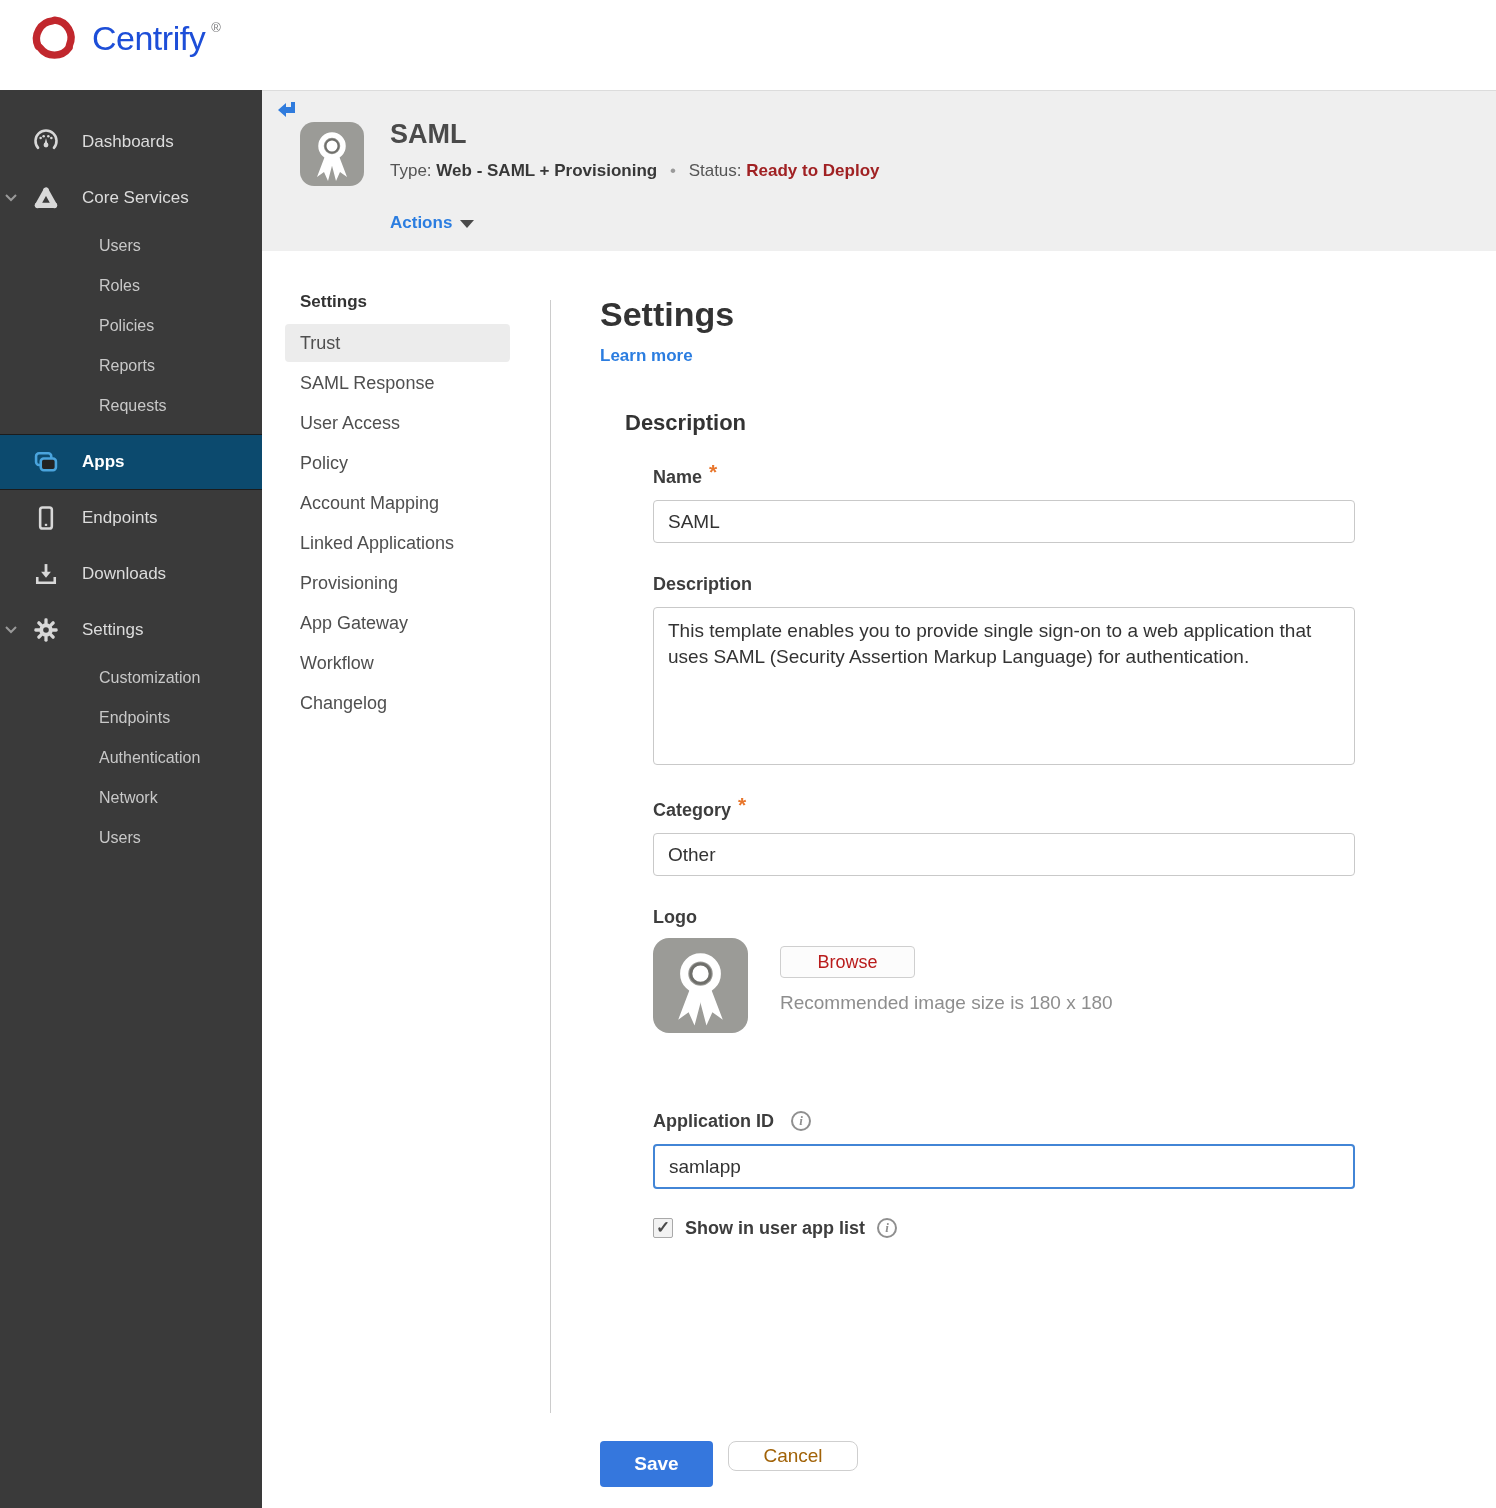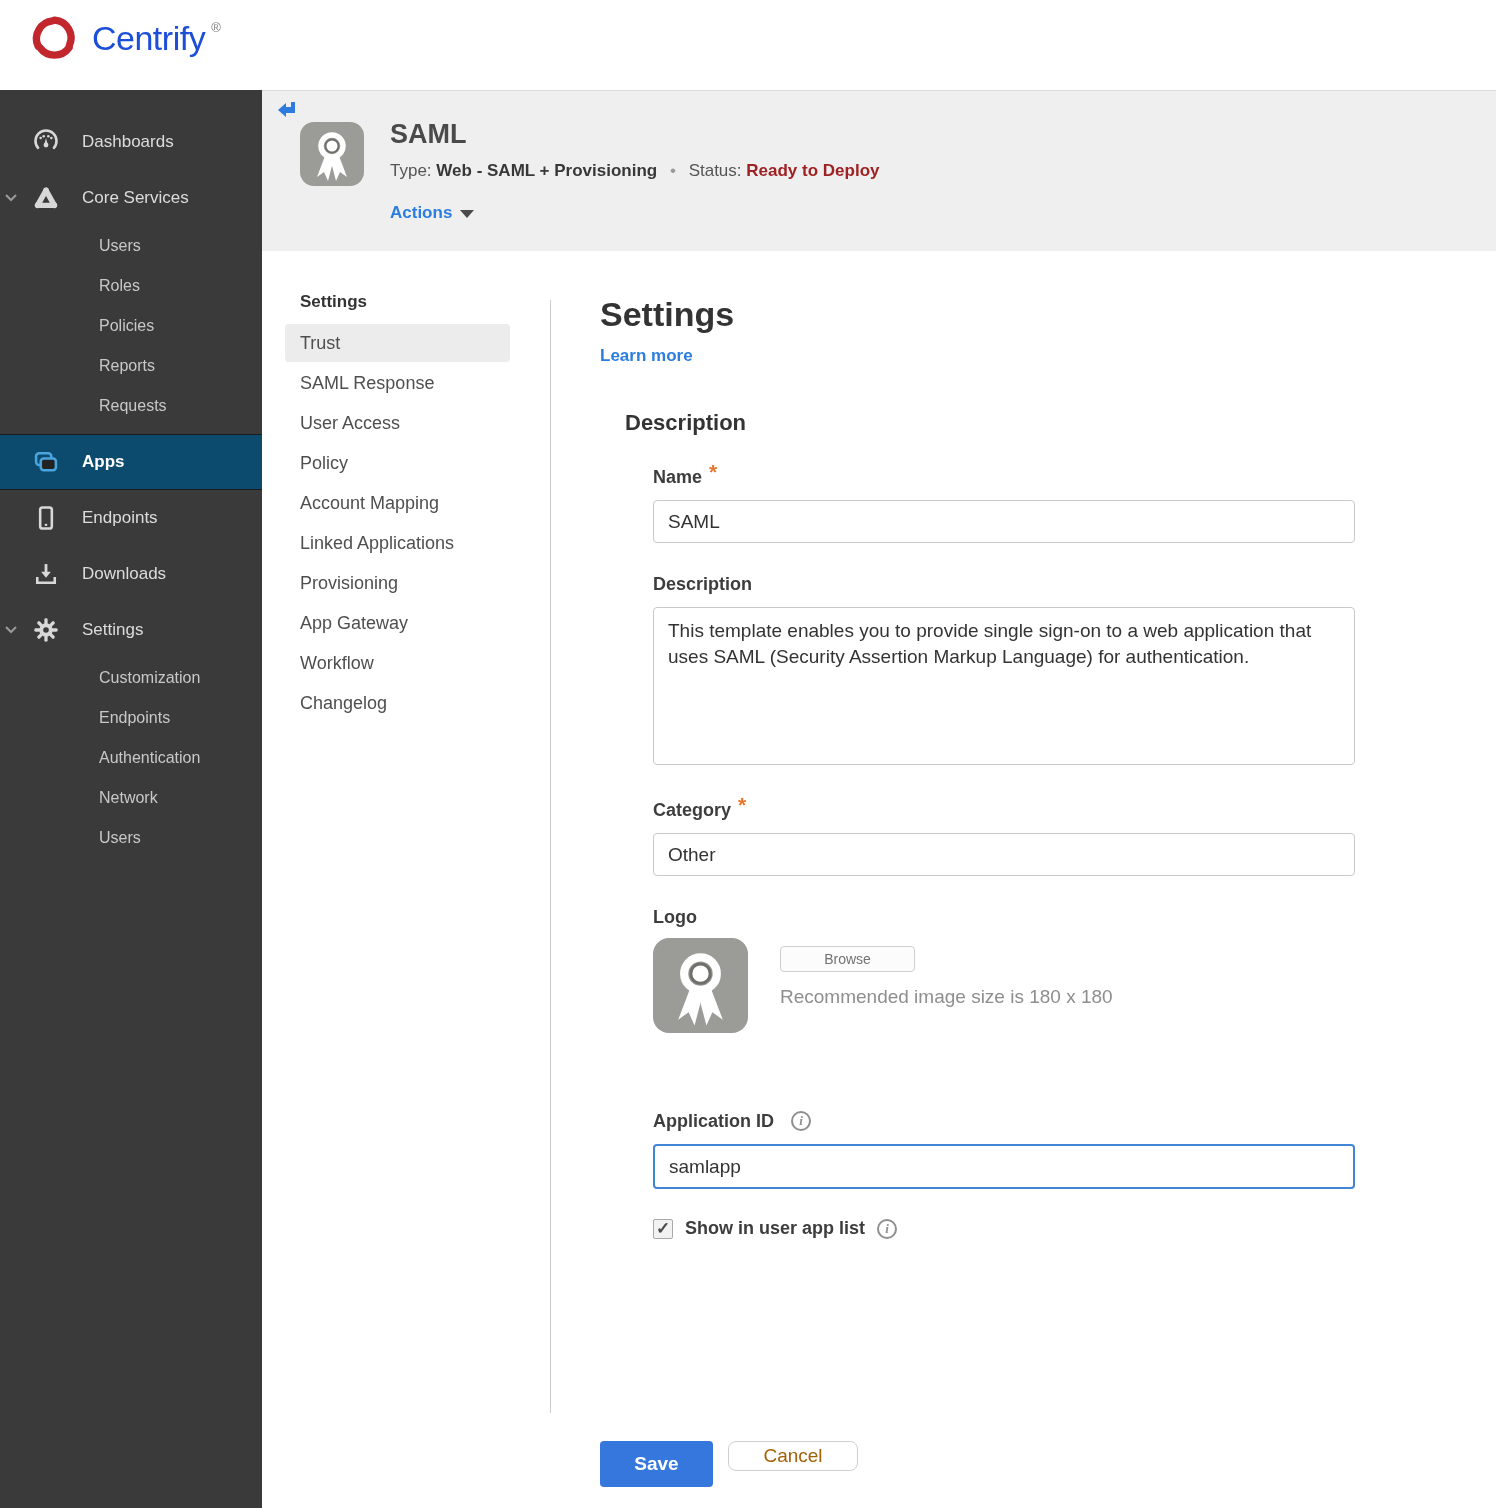--- a/index.html
+++ b/index.html
@@ -28,21 +28,21 @@
 
   
   .header-band { position:absolute; left:262px; top:90px; width:1234px; height:161px; background:#efefef; border-top:1px solid #dcdcdc; }
   .back-btn { position:absolute; left:14px; top:7px; width:24px; height:24px; cursor:pointer; }
   .app-icon { position:absolute; left:38px; top:31px; width:64px; height:64px; border-radius:14px; background:#9b9b97; }
   .app-title { position:absolute; left:128px; top:28px; font-size:27px; font-weight:700; color:#4a4a4a; }
   .type-line { position:absolute; left:128px; top:70px; font-size:17px; color:#555; }
   .type-line .b { font-weight:700; color:#383838; }
   .type-line .dot { color:#9a9a9a; margin:0 8px; }
   .type-line .status-red { font-weight:700; color:#a02123; }
-  .actions-link { position:absolute; left:128px; top:112px; font-size:17px; font-weight:700; color:#2b7de0; cursor:pointer; display:flex; align-items:center; gap:8px; }
+  .actions-link { position:absolute; left:128px; top:122px; font-size:17px; font-weight:700; color:#2b7de0; cursor:pointer; display:flex; align-items:center; gap:8px; }
   .caret-down { width:0; height:0; border-left:7px solid transparent; border-right:7px solid transparent; border-top:8px solid #4a4a4a; margin-top:2px; }
 
   
   .subnav { position:absolute; left:285px; top:292px; width:225px; }
   .subnav-heading { font-size:17px; font-weight:700; color:#333; padding-left:15px; margin-bottom:12px; }
   .subnav-item { height:38px; margin-bottom:2px; display:flex; align-items:center; padding-left:15px; font-size:18px; color:#4f4f4f; border-radius:4px; cursor:pointer; }
   .subnav-item.active { background:#ececec; }
 
   .vdivider { position:absolute; left:550px; top:300px; width:1px; height:1113px; background:#cccccc; }
 
@@ -54,26 +54,26 @@
   .sec-desc { margin-top:44px; }
   .form-col { margin-left:53px; }
   .field-label { margin-top:31px; font-size:18px; font-weight:700; color:#3d3d3d; display:flex; align-items:flex-start; gap:7px; }
   .req { color:#e8762c; font-size:21px; font-weight:700; line-height:14px; margin-top:-2px; }
   .tinput { margin-top:12px; width:702px; height:43px; border:1px solid #c9c9c9; border-radius:4px; padding:0 14px; font-size:19px; color:#333; font-family:"Liberation Sans", sans-serif; background:#fff; outline:none; }
   .tarea { margin-top:12px; width:702px; height:158px; border:1px solid #c9c9c9; border-radius:4px; padding:10px 14px; font-size:19px; line-height:1.35; color:#333; font-family:"Liberation Sans", sans-serif; resize:none; outline:none; }
   .tinput.focused { border:2px solid #4285d6; height:45px; }
 
   .logo-row { margin-top:10px; display:flex; align-items:flex-start; gap:32px; }
   .logo-thumb { width:95px; height:95px; border-radius:16px; background:#9b9b97; flex:none; }
-  .browse-btn { margin-top:8px; width:135px; height:26px; background:#fcfcfc; border:1px solid #cfcfcf; border-radius:4px; font-size:14px; color:#737373; font-family:"Liberation Sans", sans-serif; cursor:pointer; }
+  .browse-btn { margin-top:8px; width:135px; height:32px; background:#fcfcfc; border:1px solid #cfcfcf; border-radius:4px; font-size:18px; color:#b91c1c; font-family:"Liberation Sans", sans-serif; cursor:pointer; }
   .logo-hint { margin-top:14px; font-size:19px; color:#8e8e8e; }
 
   .sec-adv { margin-top:78px; }
   .info-icon { display:inline-block; width:20px; height:20px; border:2px solid #8f8f8f; border-radius:50%; color:#8f8f8f; font-size:13px; font-weight:700; text-align:center; line-height:16px; margin-left:10px; cursor:pointer; font-family:"Liberation Serif", serif; font-style:italic; }
-  .check-row { margin-top:29px; display:flex; align-items:center; gap:12px; }
+  .check-row { margin-top:29px; display:flex; gap:12px; }
   .checkbox { width:20px; height:20px; background:#f2f2f2; border:1px solid #a9a9a9; border-radius:2px; position:relative; cursor:pointer; }
   .checkbox::after { content:"✓"; position:absolute; left:2px; top:-2px; font-size:17px; font-weight:700; color:#4a4a4a; }
   .check-label { font-size:18px; font-weight:700; color:#3d3d3d; }
 
   .footer-buttons { position:absolute; left:600px; top:1441px; display:flex; gap:15px; }
   .save-btn { width:113px; height:46px; background:#3577dd; border:none; border-radius:4px; color:#fff; font-size:19px; font-weight:700; font-family:"Liberation Sans", sans-serif; cursor:pointer; }
   .cancel-btn { width:130px; height:30px; background:#fff; border:1px solid #cfcfcf; border-radius:8px; color:#a16207; font-size:19px; font-family:"Liberation Sans", sans-serif; cursor:pointer; }
 </style>
 </head>
 <body>

